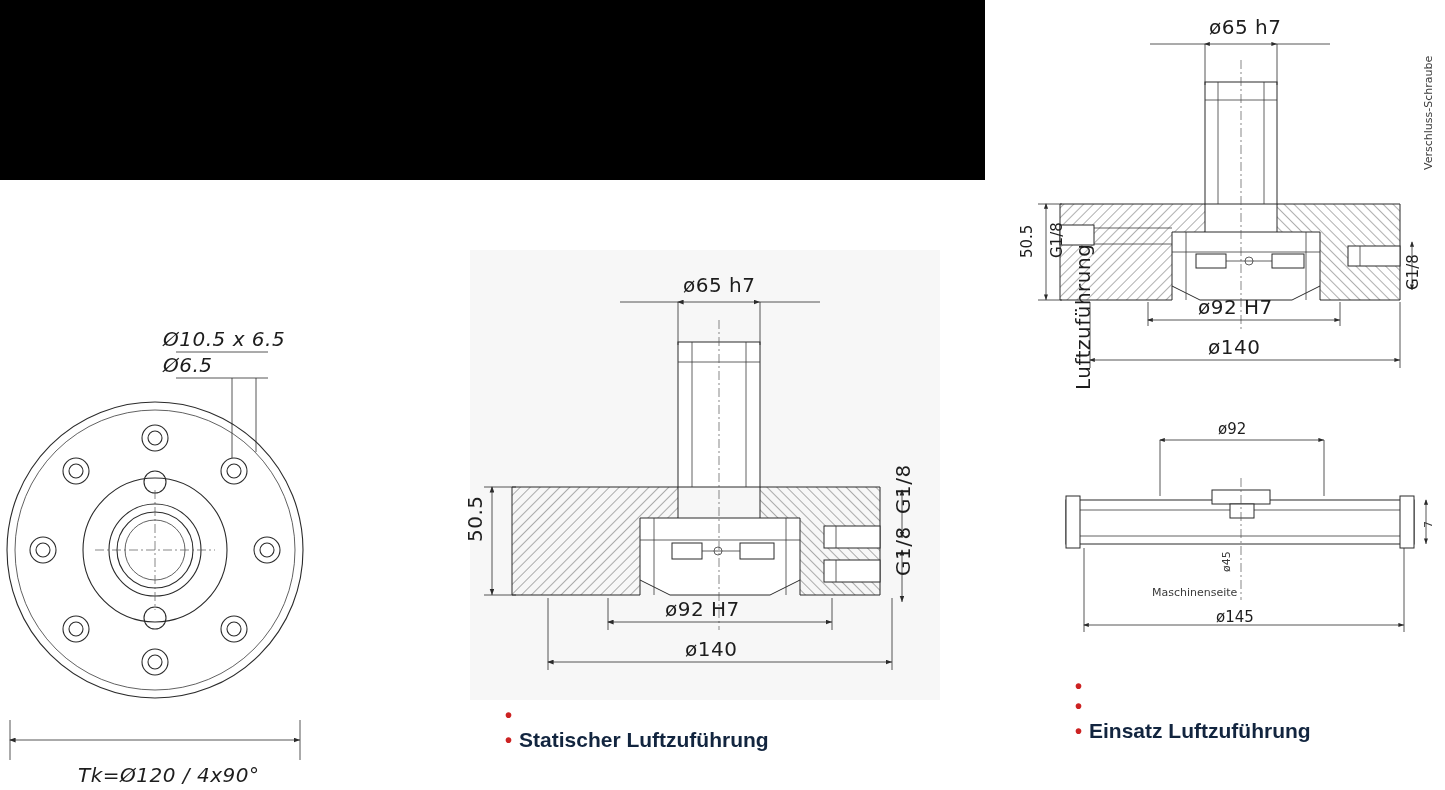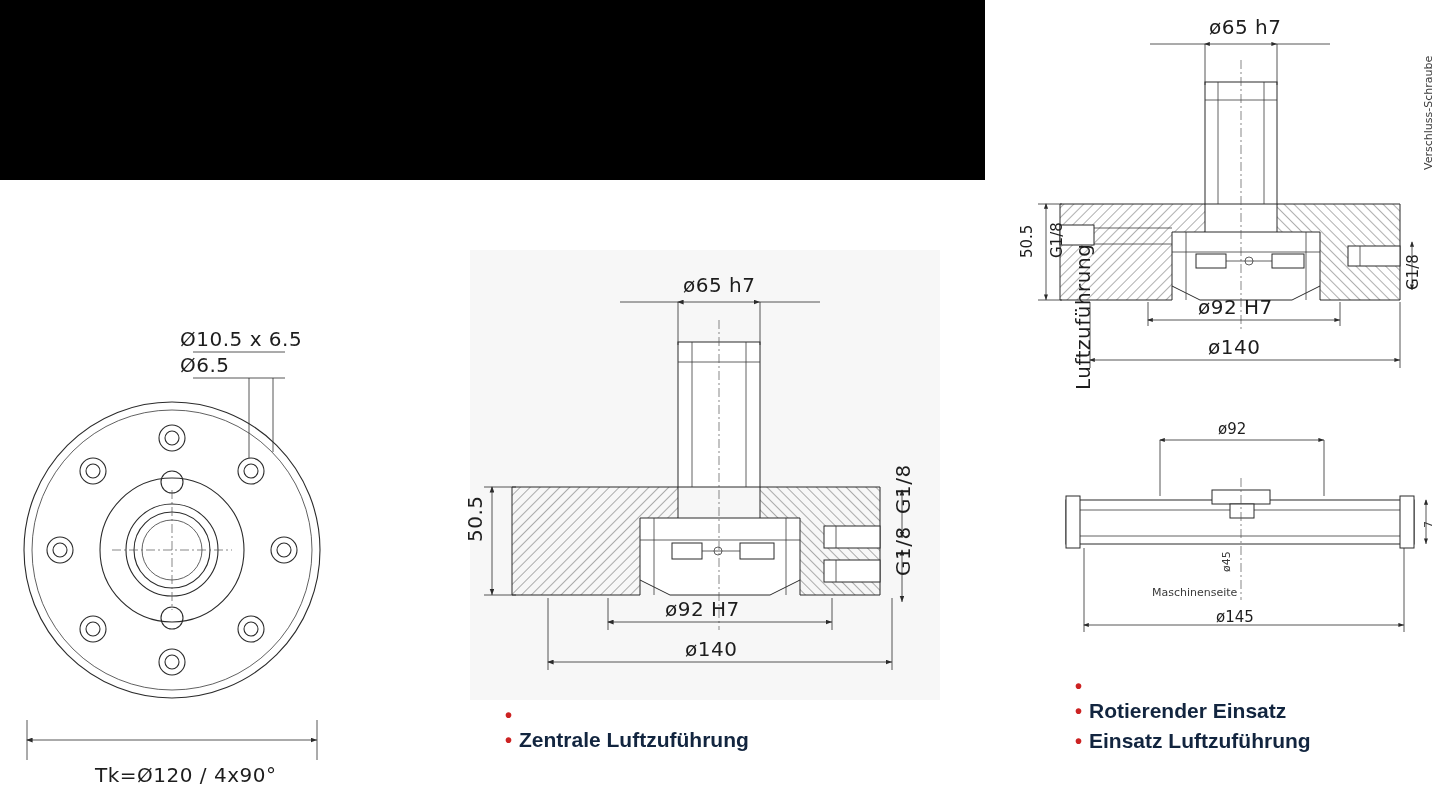--- a/index.html
+++ b/index.html
@@ -79,21 +79,21 @@
     line-height: 1;
   }
 </style>
 </head>
 <body>
 
 <div class="stage">
 
   <div class="black-band"></div>
 
-  <div class="panel" style="left:17px; top:300px; width:330px; height:490px;">
+  <div class="panel" style="left:0px; top:300px; width:330px; height:490px;font-style:italic;">
     <svg width="330" height="490" viewBox="0 0 330 490">
       <defs>
         <marker id="arrS" markerWidth="9" markerHeight="9" refX="8" refY="3" orient="auto">
           <path d="M0,0 L8,3 L0,6 z" fill="#2b2b2b"></path>
         </marker>
         <marker id="arrE" markerWidth="9" markerHeight="9" refX="1" refY="3" orient="auto">
           <path d="M8,0 L0,3 L8,6 z" fill="#2b2b2b"></path>
         </marker>
       </defs>
 
@@ -223,21 +223,21 @@
       <text class="dimtxt" x="470" y="326" transform="rotate(-90 470 326)">G1/8</text>
     </svg>
   </div>
 
   <div class="captions" style="left:505px; top:705px;">
     <div class="row">
       <span class="bullet">•</span>
     </div>
     <div class="row">
       <span class="bullet">•</span>
-      <span>Zentrale Luftzuführung</span>
+      <span>Statischer Luftzuführung</span>
     </div>
   </div>
 
   <div class="panel" style="left:1000px; top:0px; width:445px; height:400px;">
     <svg width="445" height="400" viewBox="0 0 445 400">
       <defs>
         <marker id="arr3S" markerWidth="8" markerHeight="8" refX="7" refY="2.6" orient="auto">
           <path d="M0,0 L7,2.6 L0,5.2 z" fill="#2b2b2b"></path>
         </marker>
         <marker id="arr3E" markerWidth="8" markerHeight="8" refX="1" refY="2.6" orient="auto">
@@ -347,21 +347,20 @@
       <text class="dimtxt-xs" x="108" y="196">Maschinenseite</text>
     </svg>
   </div>
 
   <div class="captions" style="left:1075px; top:676px;">
     <div class="row">
       <span class="bullet">•</span>
     </div>
     <div class="row">
       <span class="bullet">•</span>
-      <span>Rotierender Einsatz</span>
     </div>
     <div class="row">
       <span class="bullet">•</span>
       <span>Einsatz Luftzuführung</span>
     </div>
   </div>
 
 </div>
 
 </body></html>

